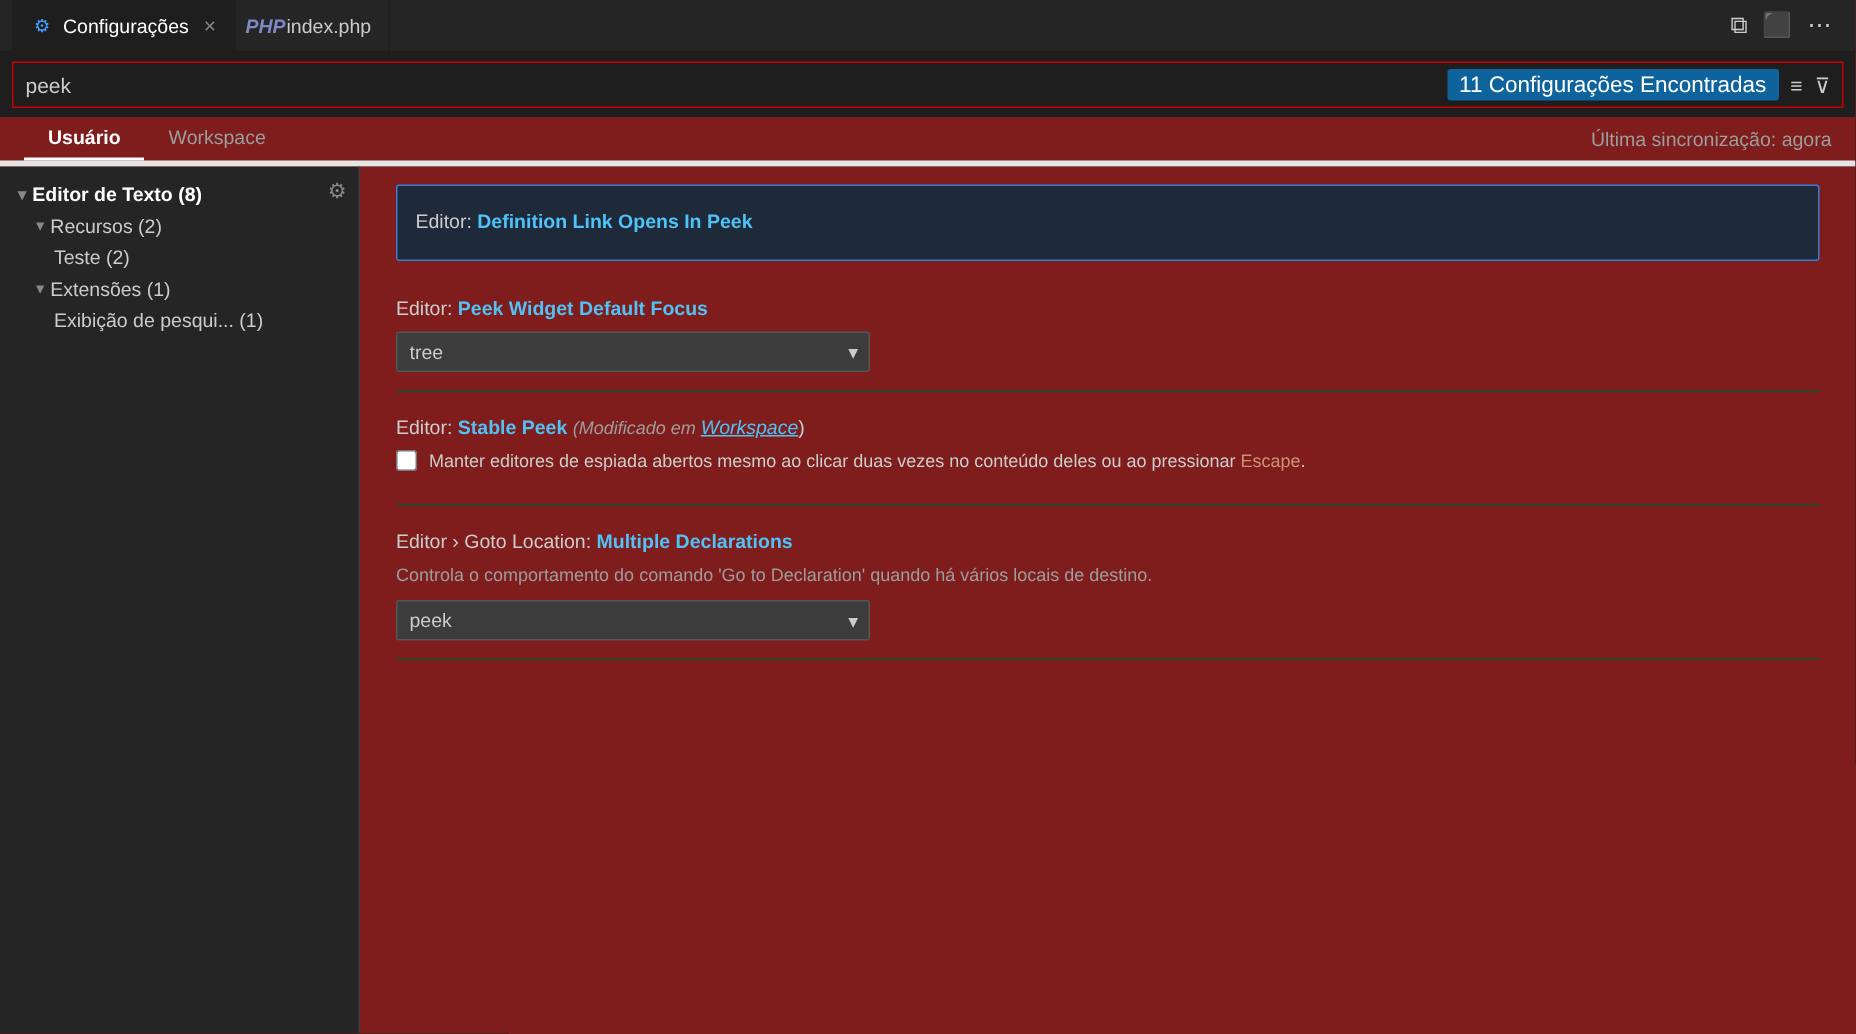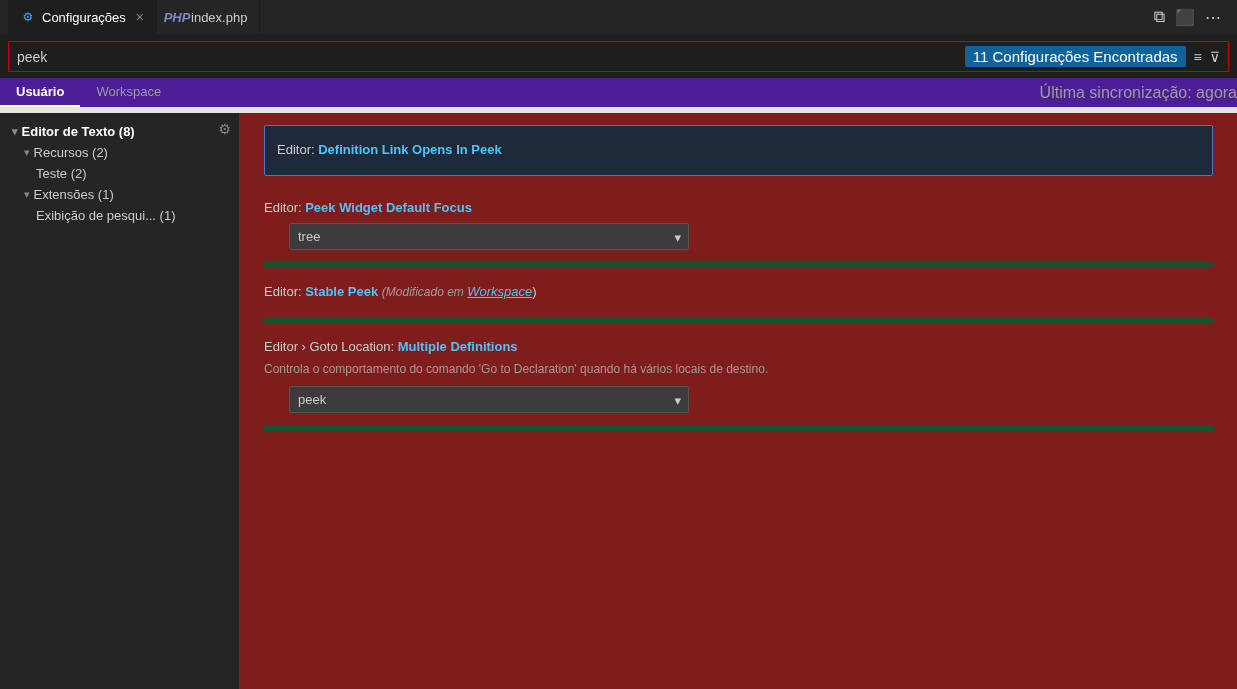--- a/index.html
+++ b/index.html
@@ -105,42 +105,42 @@
       display: flex;
       flex-direction: column;
       height: calc(689px - 35px);
     }
 
     
     .settings-tabs {
       display: flex;
       align-items: center;
       justify-content: space-between;
-      padding: 0 0;
-      border-bottom: 6px solid #e5e5e5;
-      background: #4c1d95;
+      padding: 0 16px;
+      border-bottom: 4px solid #e5e5e5;
+      background: #7f1d1d;
     }
     .settings-tabs-left {
       display: flex;
       gap: 0;
     }
     .settings-tab {
       padding: 6px 16px;
       cursor: pointer;
       color: #9d9d9d;
       font-size: 13px;
       border-bottom: 2px solid transparent;
     }
     .settings-tab.active {
       color: #ffffff;
       border-bottom: 2px solid #ffffff;
       font-weight: 600;
     }
     .sync-text {
-      font-size: 16px;
+      font-size: 13px;
       color: #9d9d9d;
     }
 
     
     .content-area {
       display: flex;
       flex: 1;
       overflow: hidden;
     }
 
@@ -187,21 +187,21 @@
     .settings-content {
       flex: 1;
       overflow-y: auto;
       padding: 0 24px;
       background: #7f1d1d;
     }
 
     
     .setting-item {
       padding: 16px 0 12px 0;
-      border-bottom: 6px solid #14532d;
+      border-bottom: 1px solid #14532d;
     }
     .setting-item.highlighted {
       border: 1.5px solid #3a7bd5;
       background: #1e2a3a;
       padding: 16px 12px 12px 12px;
       margin: 8px 0;
       border-radius: 2px;
     }
     .setting-title {
       font-size: 13px;
@@ -247,22 +247,21 @@
       font-size: 12px;
       color: #cccccc;
     }
 
     
     .dropdown-container {
       margin-top: 8px;
     }
     .dropdown-wrapper {
       position: relative;
-      width: 400px;
-      margin-left: 25px;
+      width: 316px;
     }
     .dropdown-wrapper select {
       width: 100%;
       background: #3c3c3c;
       color: #cccccc;
       border: 1px solid #555;
       padding: 5px 30px 5px 8px;
       font-size: 13px;
       cursor: pointer;
       outline: none;
@@ -379,25 +378,33 @@
             </select>
           </div>
         </div>
       </div>
 
       <div class="setting-item">
         <div class="setting-title">
           <span>Editor: </span><strong>Stable Peek</strong>
           <span class="modified-label"> (Modificado em </span><a class="workspace-link">Workspace</a><span>)</span>
         </div>
+        <div class="setting-desc">
+          <div class="checkbox-row">
+            <input type="checkbox" style="">
+            <span class="checkbox-label">
+              Manter editores de espiada abertos mesmo ao clicar duas vezes no conteúdo deles ou ao pressionar <span class="escape-link">Escape</span>.
+            </span>
+          </div>
+        </div>
       </div>
 
       <div class="setting-item">
         <div class="setting-title">
-          <span>Editor › Goto Location: </span><strong>Multiple Definitions</strong>
+          <span>Editor › Goto Location: </span><strong>Multiple Declarations</strong>
         </div>
         <div class="setting-desc">Controla o comportamento do comando 'Go to Declaration' quando há vários locais de destino.</div>
         <div class="dropdown-container">
           <div class="dropdown-wrapper">
             <select>
               <option value="peek" selected="">peek</option>
               <option value="gotoAndPeek">gotoAndPeek</option>
               <option value="goto">goto</option>
             </select>
           </div>

